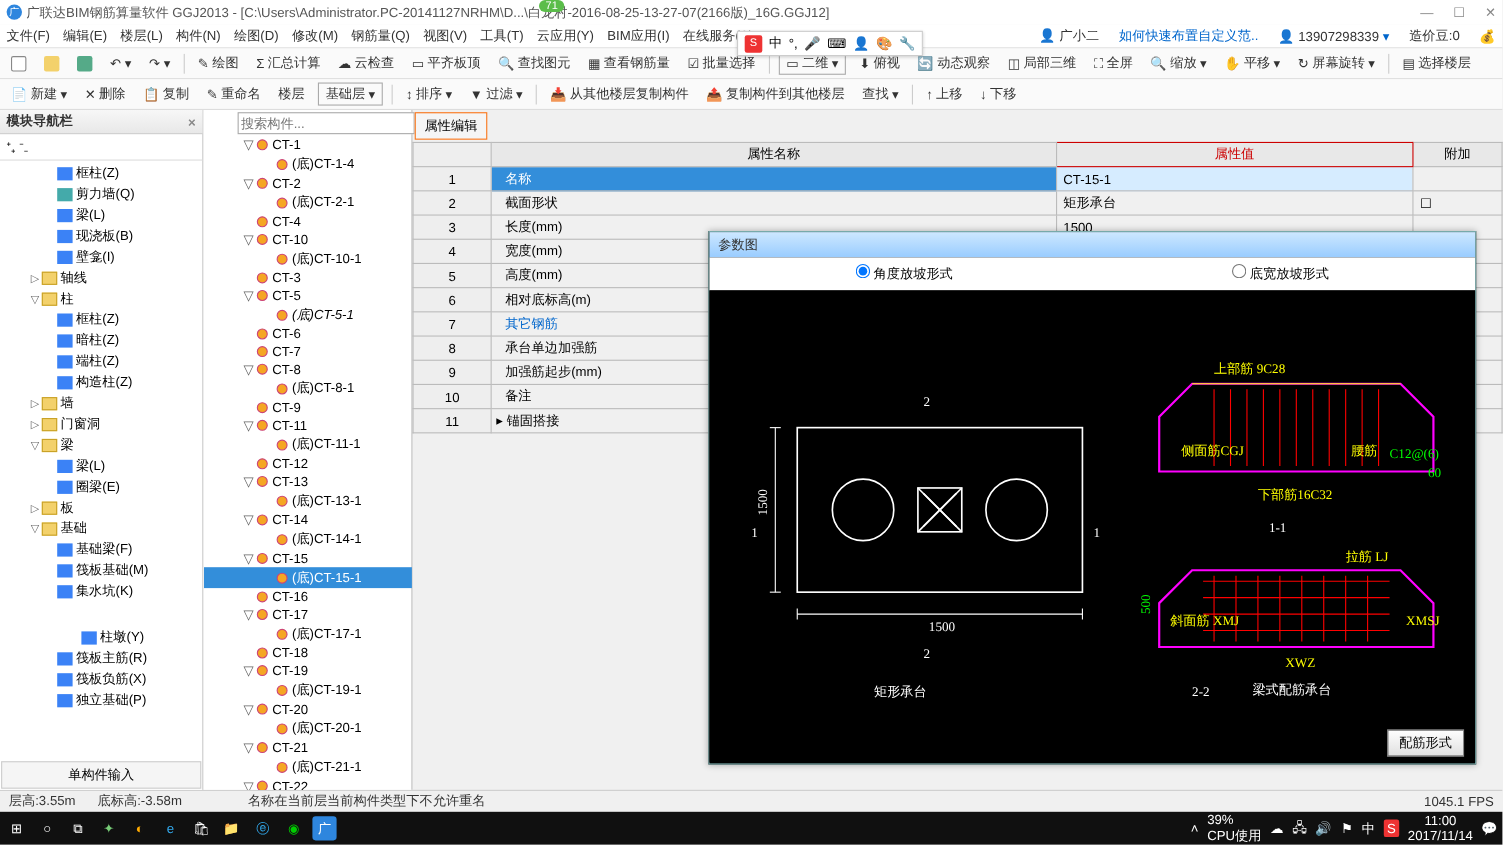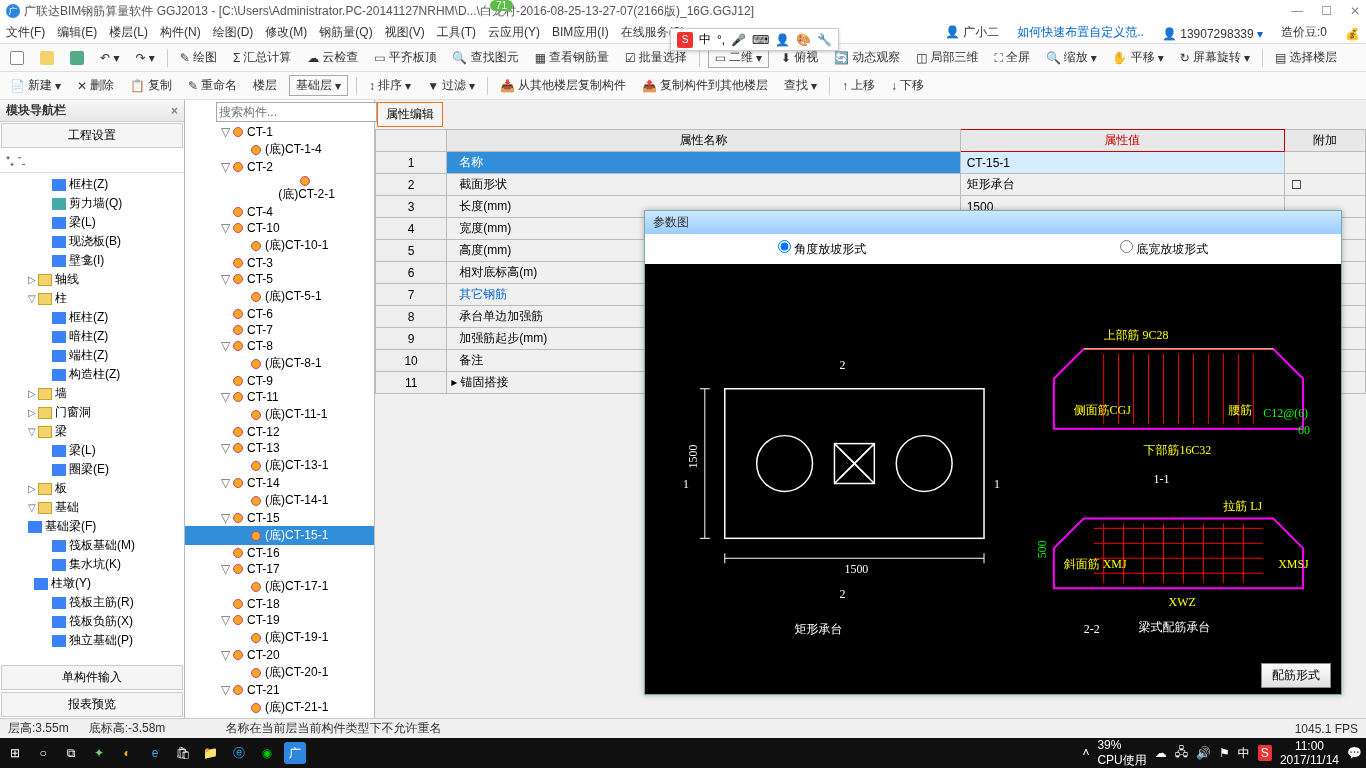--- a/index.html
+++ b/index.html
@@ -2,21 +2,21 @@
 <html><head>
 <meta charset="utf-8">
 <style>
 * { box-sizing: border-box; margin: 0; padding: 0; font-family: "Microsoft YaHei", SimSun, sans-serif; font-size: 12px; }
 body { background: #f0f0f0; width: 1366px; height: 768px; overflow: hidden; position: relative; }
 .titlebar { height: 22px; background: #fff; display: flex; align-items: center; padding: 0 6px; color: #555; }
 .titlebar .app-icon { width: 14px; height: 14px; background: #2e86de; border-radius: 50%; margin-right: 4px; display: inline-flex; align-items: center; justify-content: center; color: #fff; font-size: 9px; }
 .titlebar .ctrls { margin-left: auto; display: flex; gap: 18px; color: #888; }
 .menubar { height: 22px; background: #fff; display: flex; align-items: center; padding: 0 6px; gap: 12px; border-bottom: 1px solid #ddd; }
 .menubar span { color: #333; cursor: default; }
-.menubar .right { margin-left: auto; display: flex; gap: 18px; align-items: flex-end; }
+.menubar .right { margin-left: auto; display: flex; gap: 18px; align-items: center; }
 .menubar .link { color: #06c; }
 .toolbar1, .toolbar2 { height: 28px; background: #fafafa; display: flex; align-items: center; padding: 0 6px; gap: 8px; border-bottom: 1px solid #ddd; }
 .tbtn { display: inline-flex; align-items: center; gap: 3px; padding: 2px 4px; color: #333; }
 .tbtn .ico { width: 14px; height: 14px; background: #5a8; border-radius: 2px; }
 .sep { width: 1px; height: 18px; background: #ccc; }
 .main { display: flex; height: calc(100% - 22px - 22px - 28px - 28px - 20px - 30px); }
 .leftcol { width: 185px; display: flex; flex-direction: column; border-right: 1px solid #bbb; background: #fff; }
 .panelhdr { background: linear-gradient(#f7f7f7,#e8e8e8); border-bottom: 1px solid #ccc; padding: 2px 6px; font-weight: bold; color: #333; display:flex; align-items:center; }
 .panelhdr .x { margin-left:auto; color:#888; }
 .tabbtn { text-align: center; padding: 3px 0; border: 1px solid #ccc; background: #f5f5f5; margin: 1px; }
@@ -164,21 +164,20 @@
   <span class="tbtn">↓ <span>下移</span></span>
 </div>
 
 <div class="main">
 
   <div class="leftcol">
     <div class="panelhdr">
         <span>模块导航栏</span>
         <span class="x">×</span>
       </div>
-    <div class="tabbtn">工程设置</div>
     <div style="padding:3px 6px;border-bottom:1px solid #ddd">⁺₊ ⁻₋</div>
     <div class="tree" id="navtree">
         <div class="nd" style="padding-left: 42px;">
           <span class="ar"></span>
           <span class="ic bl"></span>
           <span>框柱(Z)</span>
         </div>
         <div class="nd" style="padding-left: 42px;">
           <span class="ar"></span>
           <span class="ic gr"></span>
@@ -257,36 +256,36 @@
         <div class="nd" style="padding-left: 28px;">
           <span class="ar">▷</span>
           <span class="ic fd"></span>
           <span>板</span>
         </div>
         <div class="nd" style="padding-left: 28px;">
           <span class="ar">▽</span>
           <span class="ic fd"></span>
           <span>基础</span>
         </div>
-        <div class="nd" style="padding-left: 18px;">
+        <div class="nd" style="padding-left: 42px;">
           <span class="ar"></span>
           <span class="ic bl"></span>
           <span>基础梁(F)</span>
         </div>
         <div class="nd" style="padding-left: 42px;">
           <span class="ar"></span>
           <span class="ic bl"></span>
           <span>筏板基础(M)</span>
         </div>
         <div class="nd" style="padding-left: 42px;">
           <span class="ar"></span>
           <span class="ic bl"></span>
           <span>集水坑(K)</span>
         </div>
-        <div class="nd" style="padding-left: 24px;">
+        <div class="nd" style="padding-left: 64px; margin-top: 23px;">
           <span class="ar"></span>
           <span class="ic bl"></span>
           <span>柱墩(Y)</span>
         </div>
         <div class="nd" style="padding-left: 42px;">
           <span class="ar"></span>
           <span class="ic bl"></span>
           <span>筏板主筋(R)</span>
         </div>
         <div class="nd" style="padding-left: 42px;">
@@ -294,21 +293,20 @@
           <span class="ic bl"></span>
           <span>筏板负筋(X)</span>
         </div>
         <div class="nd" style="padding-left: 42px;">
           <span class="ar"></span>
           <span class="ic bl"></span>
           <span>独立基础(P)</span>
         </div>
       </div>
     <div class="tabbtn">单构件输入</div>
-    <div class="tabbtn">报表预览</div>
   </div>
 
   <div class="midcol">
     <div class="search">
       <input placeholder="搜索构件..." style="">
       <span class="sbtn">🔍</span>
     </div>
     <div class="ctree" id="ctree">
         <div class="nd" style="padding-left: 36px;">
           <span class="ar" style="width:12px;color:#666">▽</span>
@@ -318,21 +316,21 @@
         <div class="nd" style="padding-left: 54px;">
           <span class="ar" style="width:12px;color:#666"></span>
           <span class="dot"></span>
           <span>(底)CT-1-4</span>
         </div>
         <div class="nd" style="padding-left: 36px;">
           <span class="ar" style="width:12px;color:#666">▽</span>
           <span class="dot"></span>
           <span>CT-2</span>
         </div>
-        <div class="nd" style="padding-left: 54px; flex-direction: column;">
+        <div class="nd" style="padding-left: 54px;">
           <span class="ar" style="width:12px;color:#666"></span>
           <span class="dot"></span>
           <span>(底)CT-2-1</span>
         </div>
         <div class="nd" style="padding-left: 36px;">
           <span class="ar" style="width:12px;color:#666"></span>
           <span class="dot"></span>
           <span>CT-4</span>
         </div>
         <div class="nd" style="padding-left: 36px;">
@@ -348,21 +346,21 @@
         <div class="nd" style="padding-left: 36px;">
           <span class="ar" style="width:12px;color:#666"></span>
           <span class="dot"></span>
           <span>CT-3</span>
         </div>
         <div class="nd" style="padding-left: 36px;">
           <span class="ar" style="width:12px;color:#666">▽</span>
           <span class="dot"></span>
           <span>CT-5</span>
         </div>
-        <div class="nd" style="padding-left: 54px;">
+        <div class="nd" style="padding-left: 54px; font-style: italic;">
           <span class="ar" style="width:12px;color:#666"></span>
           <span class="dot"></span>
           <span>(底)CT-5-1</span>
         </div>
         <div class="nd" style="padding-left: 36px;">
           <span class="ar" style="width:12px;color:#666"></span>
           <span class="dot"></span>
           <span>CT-6</span>
         </div>
         <div class="nd" style="padding-left: 36px;">

